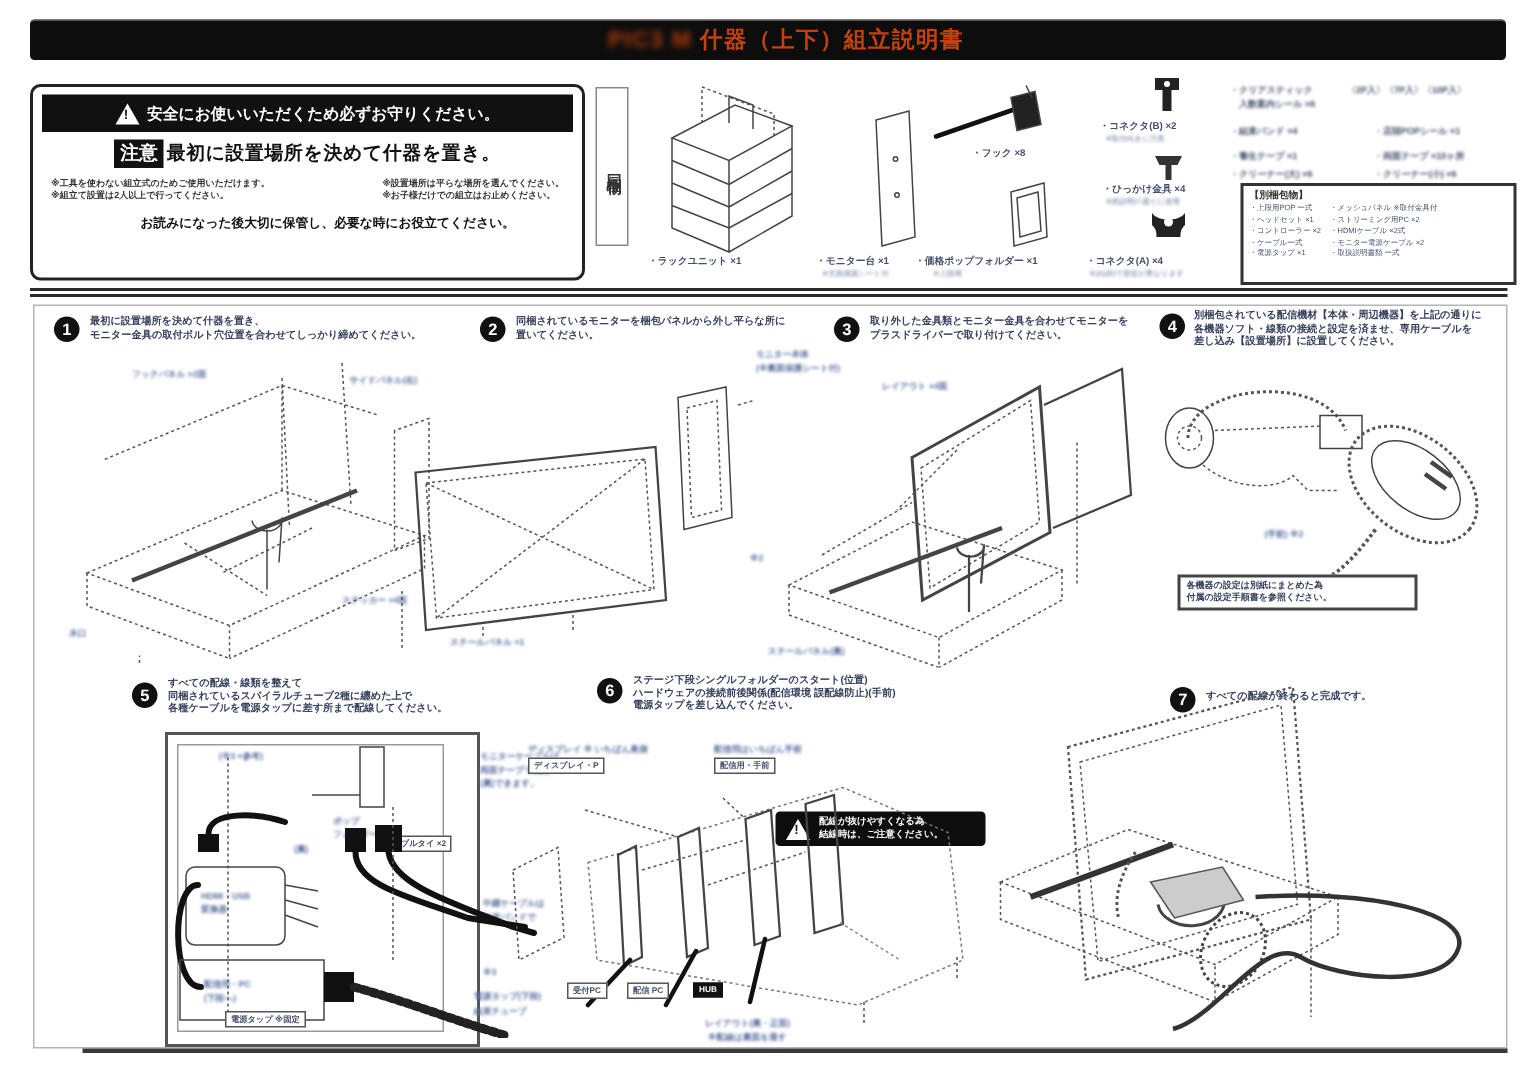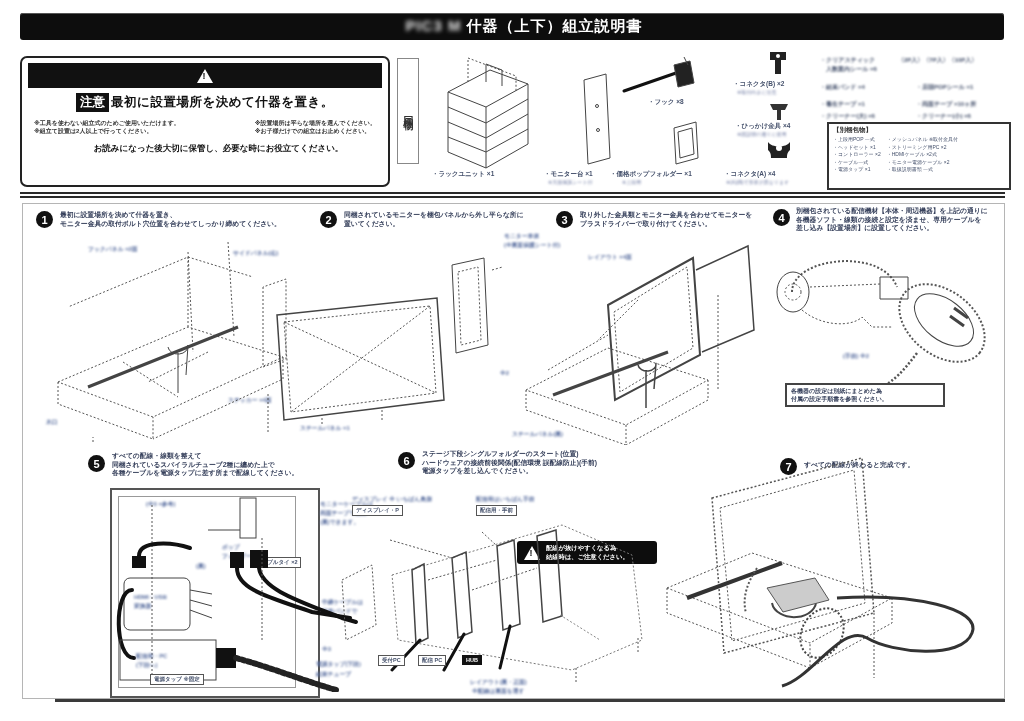--- a/index.html
+++ b/index.html
@@ -5,21 +5,21 @@
   html,body{margin:0;padding:0;background:#fff;}
   #page{position:relative;width:1024px;height:721px;background:#fff;overflow:hidden;
         font-family:"Liberation Sans","DejaVu Sans",sans-serif;color:#222;}
   .abs{position:absolute;}
   .blur1{filter:blur(.4px);}
   .blur2{filter:blur(1.1px);}
   .redact{filter:blur(2.3px);opacity:.9;}
   
   .titlebar{left:20px;top:13px;width:984px;height:27px;background:#0d0d0d;border-radius:3px;
             box-shadow:0 1px 0 #555 inset;display:flex;align-items:center;justify-content:center;}
-  .titlebar .t{color:#ffffff;font-size:15px;font-weight:bold;letter-spacing:1px;padding-left:24px;}
+  .titlebar .t{color:#c2410c;font-size:15px;font-weight:bold;letter-spacing:1px;padding-left:24px;}
   
   .safety{left:20px;top:56px;width:366px;height:127px;border:2px solid #222;border-radius:7px;background:#fff;}
   .safety .hd{margin:5px 6px 0 6px;height:25px;background:#111;color:#fff;display:flex;align-items:center;
               justify-content:center;font-size:10.5px;font-weight:bold;gap:5px;}
   .warn-tri{width:0;height:0;border-left:8px solid transparent;border-right:8px solid transparent;
             border-bottom:14px solid #fff;position:relative;display:inline-block;}
   .warn-tri:after{content:"!";position:absolute;left:-2.5px;top:2px;color:#111;font-size:9px;font-weight:bold;}
   .caution-line{display:flex;align-items:center;justify-content:center;margin-top:5px;gap:2px;}
   .chip{background:#111;color:#fff;font-size:12.5px;font-weight:bold;padding:1px 4px;}
   .caution-line .txt{font-size:12.5px;font-weight:bold;color:#111;letter-spacing:.5px;}
@@ -65,20 +65,21 @@
 <div id="page">
 
   <div class="abs titlebar">
     <div class="t"><span class="redact">PIC3 M</span>
       <span>什器（上下）組立説明書</span></div>
   </div>
 
   <div class="abs safety blur1">
     <div class="hd">
         <span class="warn-tri"></span>
+      <span>安全にお使いいただくため必ずお守りください。</span>
       </div>
     <div class="caution-line">
       <span class="chip">注意</span>
       <span class="txt">最初に設置場所を決めて什器を置き。</span>
     </div>
     <div class="small-grid">
       <div>
         <div>※工具を使わない組立式のためご使用いただけます。</div>
         <div>※組立て設置は2人以上で行ってください。</div>
       </div>

